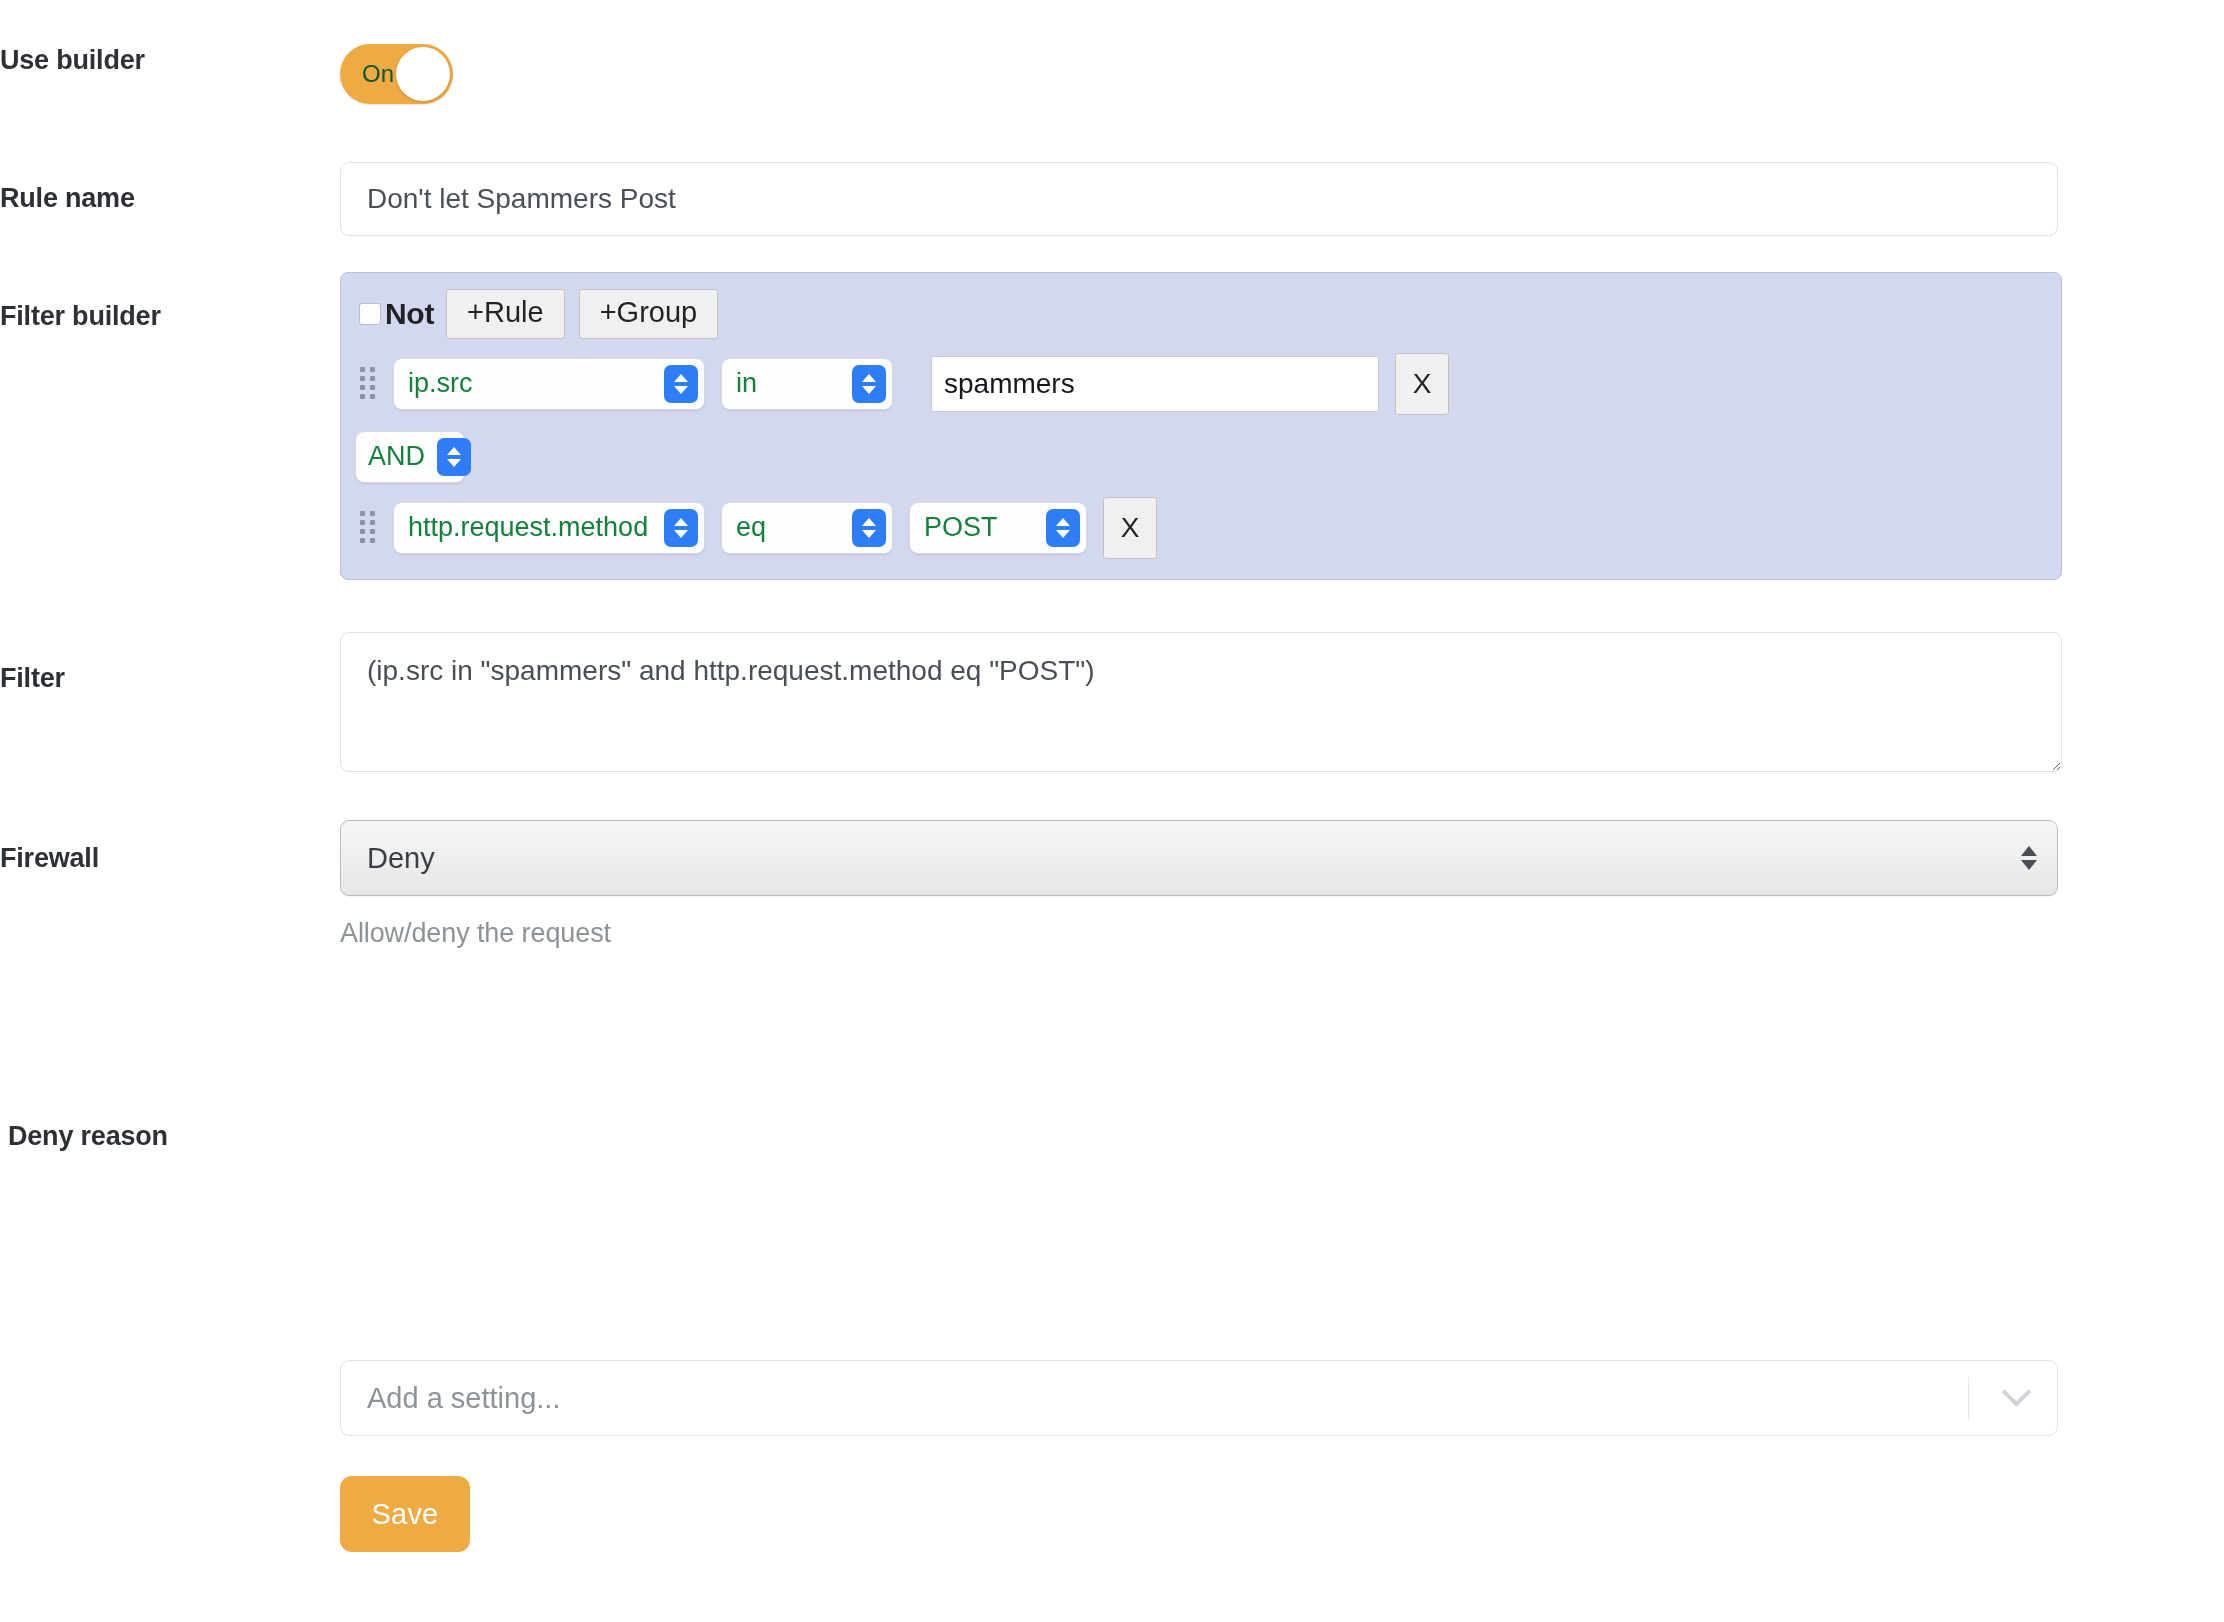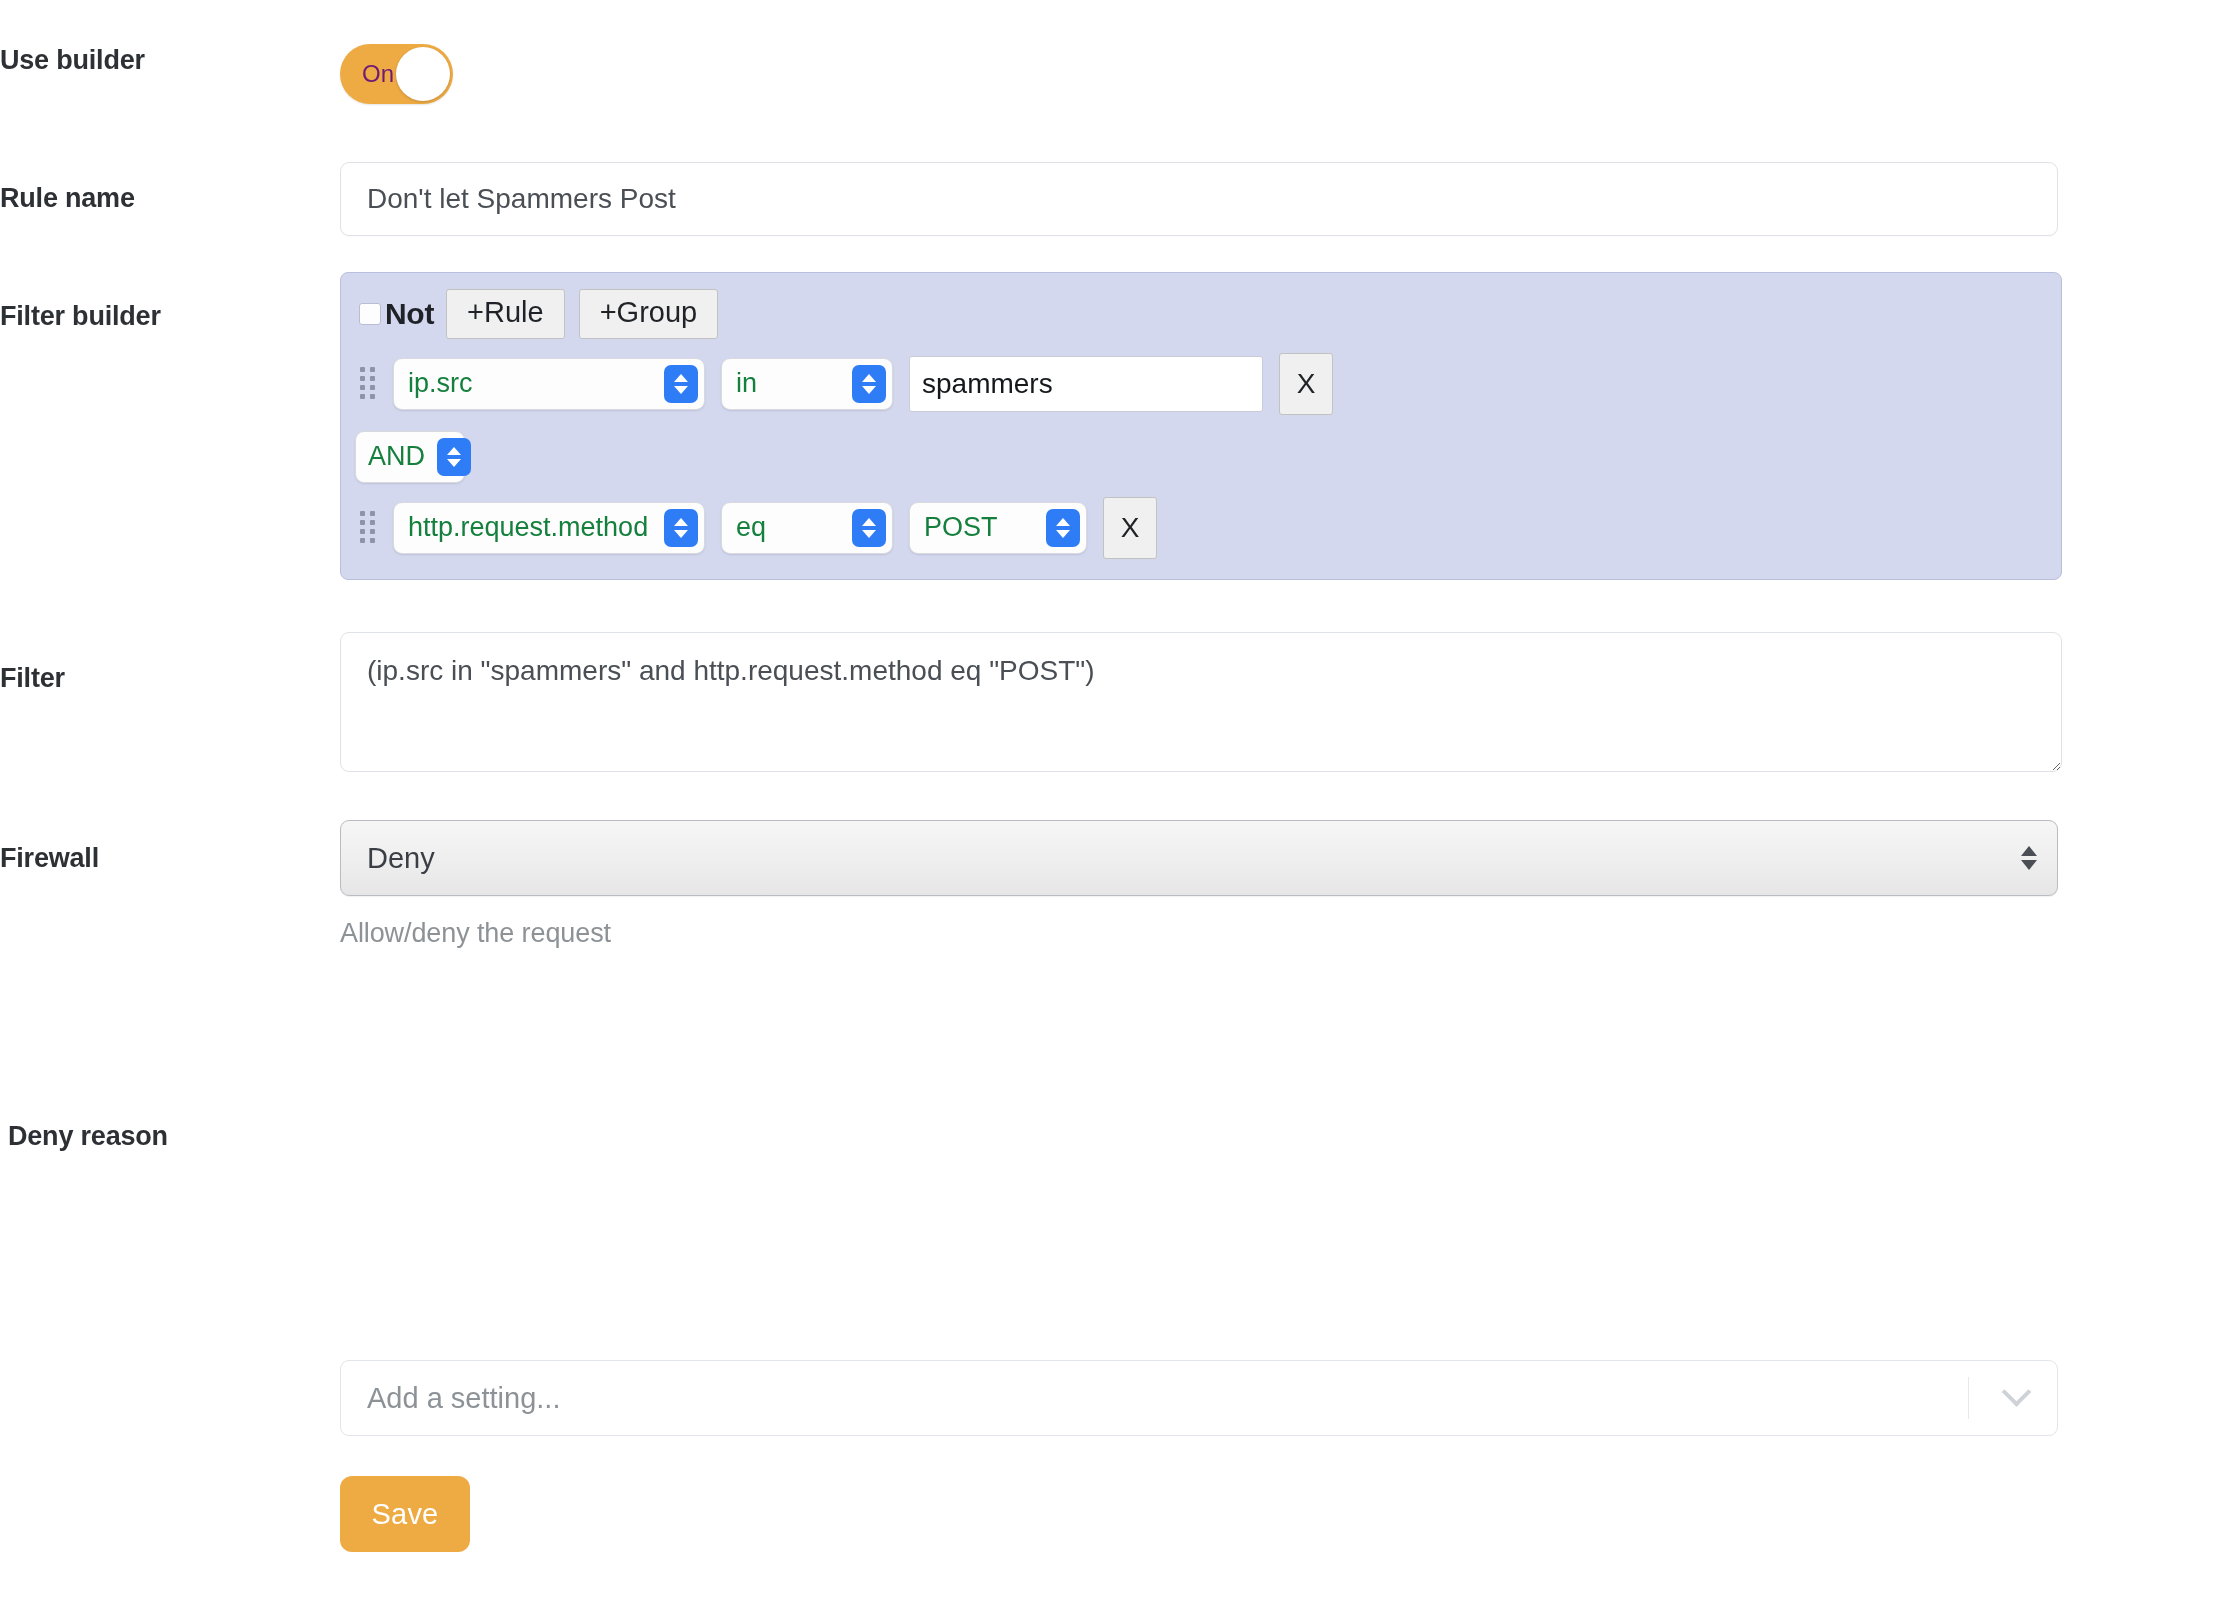--- a/index.html
+++ b/index.html
@@ -54,21 +54,21 @@
     border: none;
     padding: 0;
     cursor: pointer;
     box-shadow: 0 1px 2px rgba(0,0,0,0.10);
   }
   .toggle .tg-text {
     position: absolute;
     left: 22px;
     top: 50%;
     transform: translateY(-50%);
-    color: #701a75;
+    color: #14532d;
     font-size: 24px;
     font-weight: 500;
     letter-spacing: 0.2px;
   }
   .toggle .tg-knob {
     position: absolute;
     right: 3px;
     top: 3px;
     width: 54px;
     height: 54px;
@@ -209,32 +209,33 @@
   }
   .stepper .car.up { border-bottom: 8px solid #ffffff; }
   .stepper .car.down { border-top: 8px solid #ffffff; }
 
   .sel-field { width: 312px; }
   .sel-op    { width: 172px; }
   .sel-and   { width: 110px; padding-left: 12px; margin-left: 0; }
   .sel-val   { width: 178px; }
 
   .val-input {
-    width: 354px;
+    width: 448px;
     height: 56px;
     box-sizing: border-box;
     border: 1px solid #c9ccd4;
     border-radius: 3px;
     background: #fff;
     font-family: "Liberation Sans", sans-serif;
     font-size: 28px;
     color: #15181c;
     padding: 0 12px;
     margin-right: 16px;
     outline: none;
+    margin-left: 22px;
   }
   .btn-x {
     font-family: "Liberation Sans", sans-serif;
     font-size: 28px;
     color: #1f2226;
     background: #f0f0f0;
     border: 1px solid #c2c2c2;
     border-radius: 3px;
     width: 54px;
     height: 62px;

